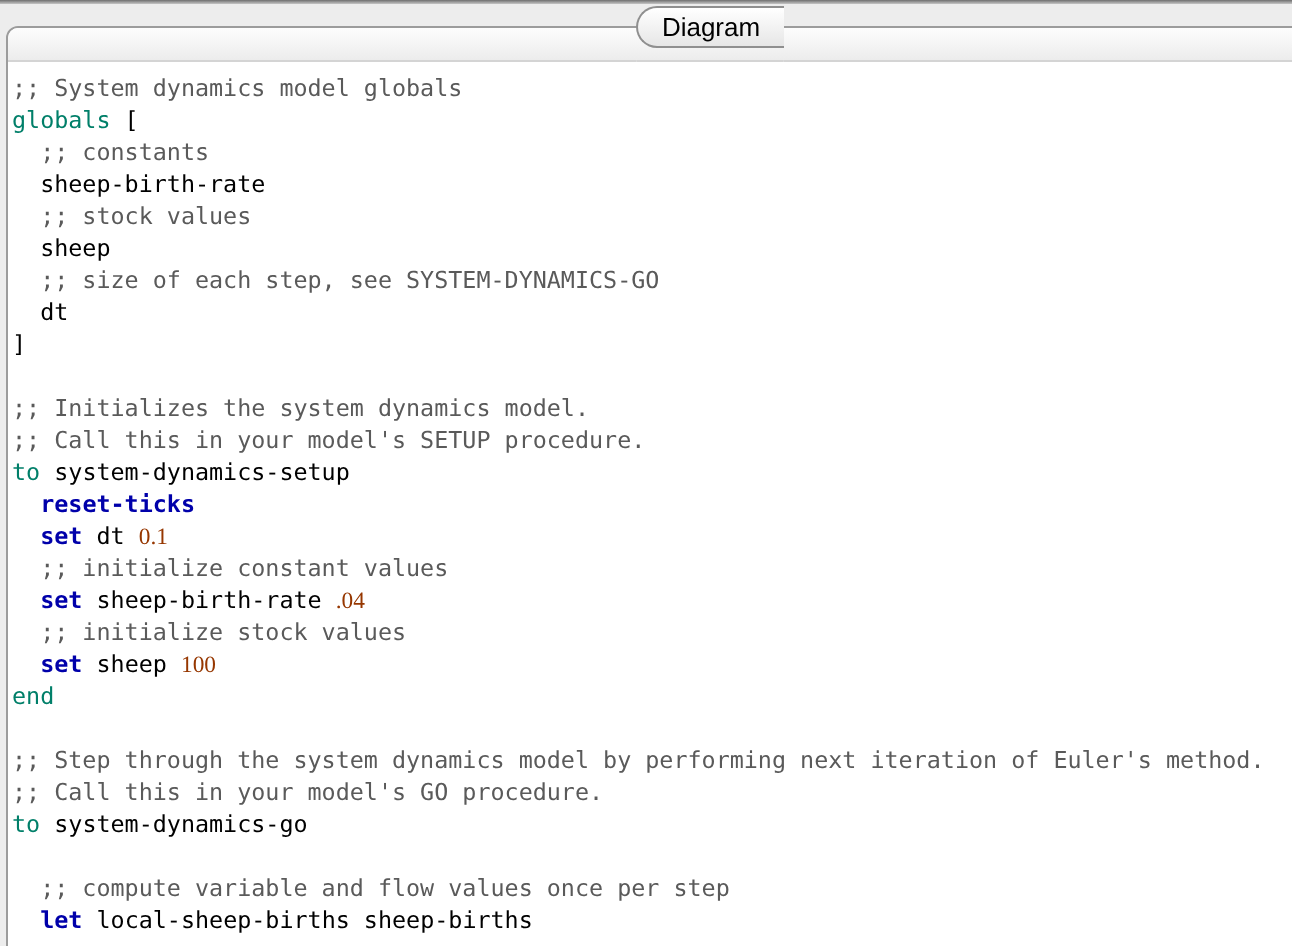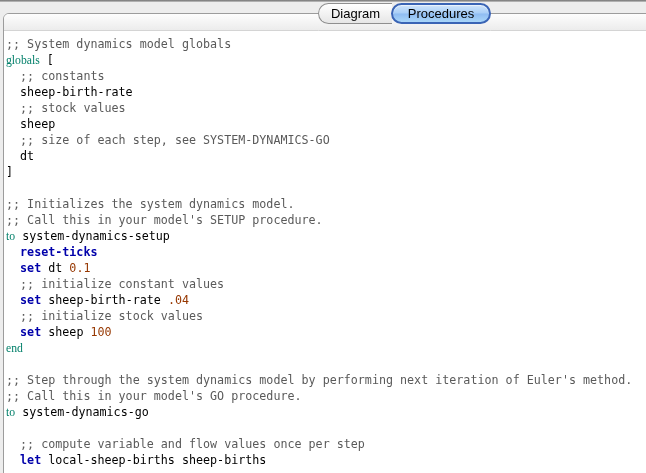--- a/index.html
+++ b/index.html
@@ -36,23 +36,23 @@
     font-family:"DejaVu Sans Mono", monospace;
     font-size:11.7px;
     line-height:16px;
     white-space:pre;
     color:var(--tk-default,#000);
     cursor:text;
   }
   .code-line{height:16px;}
   .tk-d{color:var(--tk-default,#000000);}
   .tk-m{color:var(--tk-comment,#5A5A5A);}
-  .tk-k{color:var(--tk-keyword,#007F69);font-family:Liberation Serif, serif;}
+  .tk-k{color:var(--tk-keyword,#007F69);}
   .tk-c{color:var(--tk-command,#0000AA);font-weight:bold;}
-  .tk-n{color:var(--tk-constant,#963700);}
+  .tk-n{color:var(--tk-constant,#963700);font-family:Liberation Serif, serif;}
 
   
   .tab-capsule{
     position:absolute;left:318px;top:3px;height:37px;
     display:flex;z-index:10;
     border-radius:10.5px;
     box-shadow:0 1px 0 rgba(255,255,255,0.85);
     font-size:13px;color:#000;
   }
   .tab{
@@ -82,15 +82,14 @@
 <div class="screen">
   <div class="top-edge"></div>
 
   <div class="panel">
     <div class="panel-strip"></div>
     <div class="code-editor"><div class="code-line"><span class="tk-m">;; System dynamics model globals</span></div><div class="code-line"><span class="tk-k">globals</span><span class="tk-d"> [</span></div><div class="code-line"><span class="tk-m">  ;; constants</span></div><div class="code-line"><span class="tk-d">  sheep-birth-rate</span></div><div class="code-line"><span class="tk-m">  ;; stock values</span></div><div class="code-line"><span class="tk-d">  sheep</span></div><div class="code-line"><span class="tk-m">  ;; size of each step, see SYSTEM-DYNAMICS-GO</span></div><div class="code-line"><span class="tk-d">  dt</span></div><div class="code-line"><span class="tk-d">]</span></div><div class="code-line"> </div><div class="code-line"><span class="tk-m">;; Initializes the system dynamics model.</span></div><div class="code-line"><span class="tk-m">;; Call this in your model's SETUP procedure.</span></div><div class="code-line"><span class="tk-k">to</span><span class="tk-d"> system-dynamics-setup</span></div><div class="code-line"><span class="tk-d">  </span><span class="tk-c">reset-ticks</span></div><div class="code-line"><span class="tk-d">  </span><span class="tk-c">set</span><span class="tk-d"> dt </span><span class="tk-n">0.1</span></div><div class="code-line"><span class="tk-m">  ;; initialize constant values</span></div><div class="code-line"><span class="tk-d">  </span><span class="tk-c">set</span><span class="tk-d"> sheep-birth-rate </span><span class="tk-n">.04</span></div><div class="code-line"><span class="tk-m">  ;; initialize stock values</span></div><div class="code-line"><span class="tk-d">  </span><span class="tk-c">set</span><span class="tk-d"> sheep </span><span class="tk-n">100</span></div><div class="code-line"><span class="tk-k">end</span></div><div class="code-line"> </div><div class="code-line"><span class="tk-m">;; Step through the system dynamics model by performing next iteration of Euler's method.</span></div><div class="code-line"><span class="tk-m">;; Call this in your model's GO procedure.</span></div><div class="code-line"><span class="tk-k">to</span><span class="tk-d"> system-dynamics-go</span></div><div class="code-line"> </div><div class="code-line"><span class="tk-m">  ;; compute variable and flow values once per step</span></div><div class="code-line"><span class="tk-d">  </span><span class="tk-c">let</span><span class="tk-d"> local-sheep-births sheep-births</span></div></div>
   </div>
 
   <div class="tab-capsule">
     <div class="tab tab-unselected">Diagram</div>
-    <div class="tab tab-selected">Procedures</div>
   </div>
 </div>
 
 </body></html>

